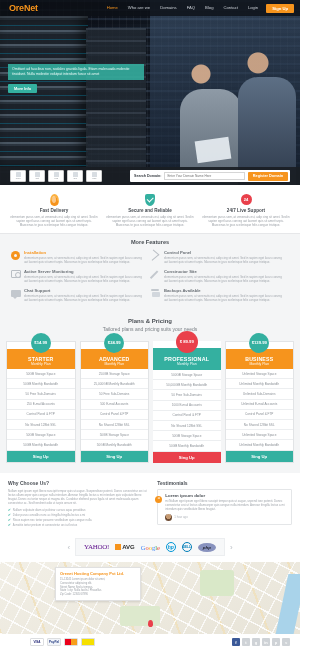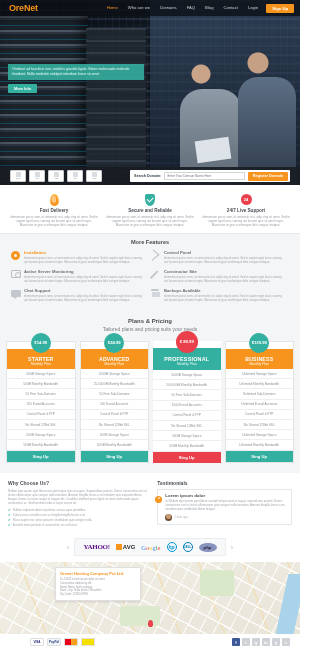--- a/index.html
+++ b/index.html
@@ -225,21 +225,21 @@
   .tmeta span{ font-size:2.8px; color:#b0b5bb; }
 
   
   .brands{
     background:#fff; padding:4px 0 6px; display:flex; align-items:center;
     justify-content:center; gap:5px;
   }
   .brandbox{ background:#f7f8f9; border:0.4px solid #eceef0; display:flex; align-items:center;
     gap:6px; padding:3px 8px; }
   .arrow{ color:#b9bec4; font-size:8px; }
-  .b-yahoo{ color:#5d0f8b; font-weight:bold; font-size:7px; letter-spacing:-.3px; font-family:"Liberation Serif",serif;text-align:center;}
+  .b-yahoo{ color:#5d0f8b; font-weight:normal; font-size:7px; letter-spacing:-.3px; font-family:"Liberation Serif",serif;text-align:center;}
   .b-avg{ display:flex; align-items:center; gap:1px; }
   .b-avg .sq{ width:6px;height:6px;background:#f6941d;}
   .b-avg .tx{ color:#2b2b2b; font-weight:bold; font-size:6px; }
   .b-google span:nth-child(1){color:#4285f4;} .b-google span:nth-child(2){color:#ea4335;}
   .b-google span:nth-child(3){color:#fbbc05;} .b-google span:nth-child(4){color:#4285f4;}
   .b-google span:nth-child(5){color:#34a853;} .b-google span:nth-child(6){color:#ea4335;}
   .b-google{ font-family:"Liberation Serif",serif; font-size:6.5px; }
   .b-hp{ width:10px;height:10px;border:1px solid #0096d6;border-radius:50%;color:#0096d6;
     font-size:5px;font-style:italic;font-weight:bold;display:flex;align-items:center;justify-content:center;}
   .b-dell{ width:10px;height:10px;border:1px solid #007db8;border-radius:50%;color:#007db8;

